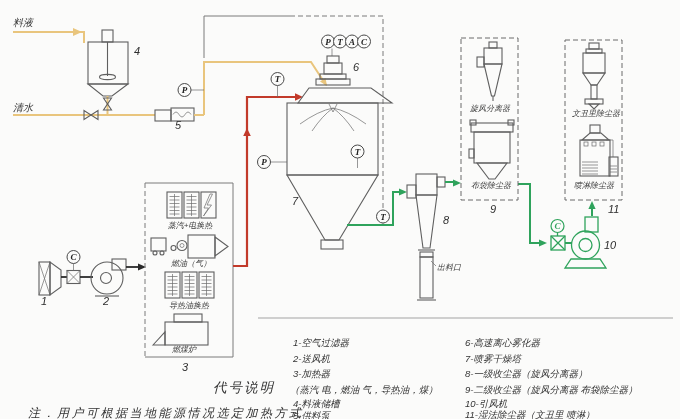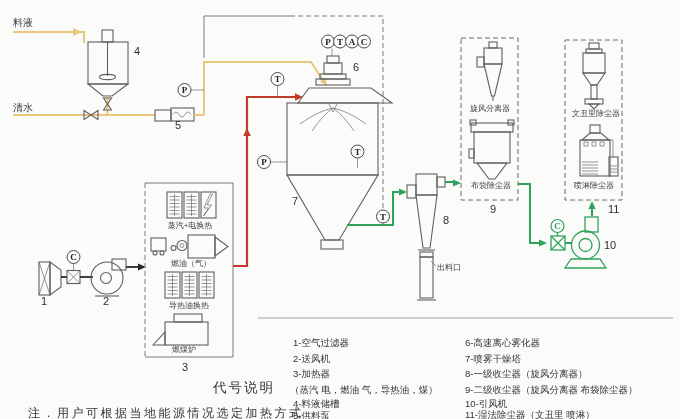--- a/index.html
+++ b/index.html
@@ -1,17 +1,17 @@
 <!DOCTYPE html>
 <html><head>
 <meta charset="utf-8">
 <style>
   html,body{margin:0;padding:0;background:#ffffff;}
   .stage{position:relative;width:680px;height:419px;background:#fbfbfa;overflow:hidden;
-         font-family:"Liberation Sans",sans-serif;}
+         font-family:"Liberation Sans",sans-serif;font-style:italic;}
   svg{display:block;}
   text{font-family:"Liberation Sans",sans-serif;fill:#3a3a3a;}
   .lbl-xs{font-size:8px;}
   .lbl-md{font-size:10px;}
   .num{font-size:11px;fill:#2e2e2e;}
   .legend-item{font-size:9.5px;fill:#333;}
   .legend-title{font-size:13.5px;letter-spacing:2px;fill:#333;}
   .note-text{font-size:12px;letter-spacing:2.5px;fill:#333;}
   .inst{font-family:"Liberation Serif",serif;font-size:9px;font-weight:bold;fill:#222;}
   .inst-g{font-family:"Liberation Serif",serif;font-size:9px;font-weight:bold;fill:#2fa35c;}

